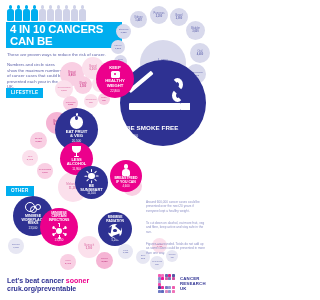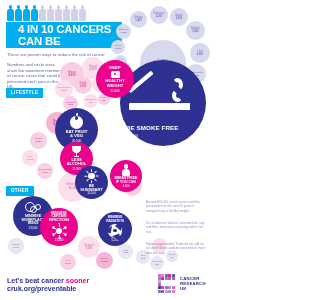--- a/index.html
+++ b/index.html
@@ -11,21 +11,21 @@
   #people{position:absolute;left:7px;top:5px;width:120px;height:16px;display:flex;gap:1px;}
   .person{width:7px;height:16px;position:relative;}
   .person .head{position:absolute;left:1.6px;top:0;width:3.6px;height:3.6px;border-radius:50%;}
   .person .body{position:absolute;left:0.3px;top:4.2px;width:6.4px;height:11.8px;
                 border-radius:2.6px 2.6px 1px 1px;}
   .p-on .head,.p-on .body{background:#00aeef;}
   .p-off .head,.p-off .body{background:#cfd2e8;}
 
   #titlebar{position:absolute;left:6px;top:22px;width:116px;height:26px;background:#00aeef;}
   #titlebar .t1,#titlebar .t2{color:#fff;font-weight:bold;letter-spacing:-0.2px;
-        font-size:11.4px;line-height:12.4px;padding-left:12px;}
+        font-size:11.4px;line-height:12.4px;padding-left:4px;}
   #titlebar .t1{padding-top:1px;}
 
   #lede{position:absolute;left:7px;top:52px;width:100px;font-size:4.3px;line-height:6px;
         color:#5b5fa8;}
   #subcopy{position:absolute;left:7px;top:62px;width:56px;font-size:4.3px;line-height:5.6px;
         color:#5b5fa8;}
 
   .tag{position:absolute;background:#00aeef;color:#fff;font-weight:bold;
        font-size:4.6px;letter-spacing:0.3px;padding:2.4px 5px 2.4px 5px;}
   #tag-lifestyle{left:6px;top:88px;}

